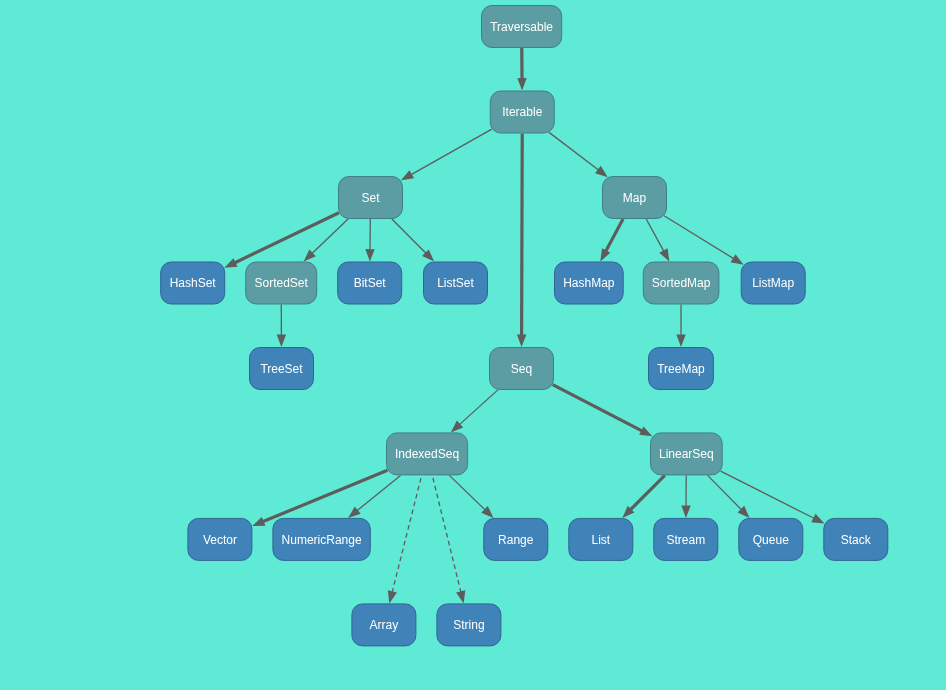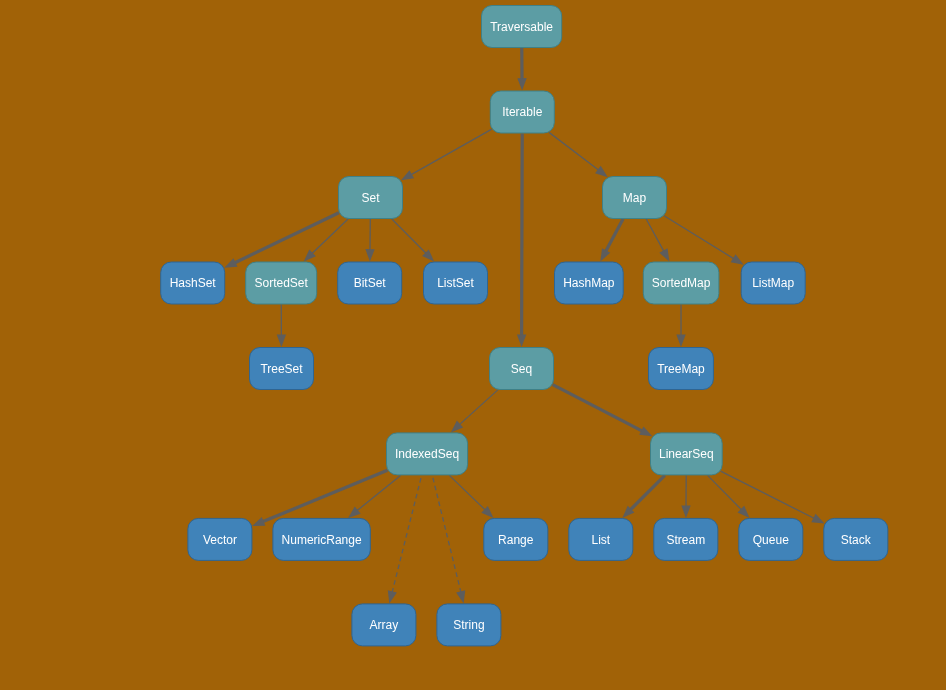--- a/index.html
+++ b/index.html
@@ -1,18 +1,18 @@
 <!DOCTYPE html>
 <html><head>
 <meta charset="utf-8">
 <title>Scala Collections Hierarchy</title>
 <style>
   html,body{margin:0;padding:0;background:#ffffff;}
   body{width:946px;height:690px;overflow:hidden;font-family:"Liberation Sans",sans-serif;}
-  #diagram{position:relative;width:946px;height:690px;background:#a16207;}
+  #diagram{position:relative;width:946px;height:690px;background:#5eead4;}
   svg.layer{position:absolute;left:0;top:0;width:946px;height:690px;}
   .nodelabel{font-family:"Liberation Sans",sans-serif;font-size:12px;fill:#ffffff;text-anchor:middle;}
 </style>
 </head>
 <body>
 
 <div id="diagram">
   <svg class="layer" id="edge-layer" viewBox="0 0 946 690">
       <g>
         <line x1="521.7760233918128" y1="48" x2="522.0322837747502" y2="79.3003753444905" stroke="#5d5d5d" stroke-width="3.2" stroke-linecap="butt"></line>

